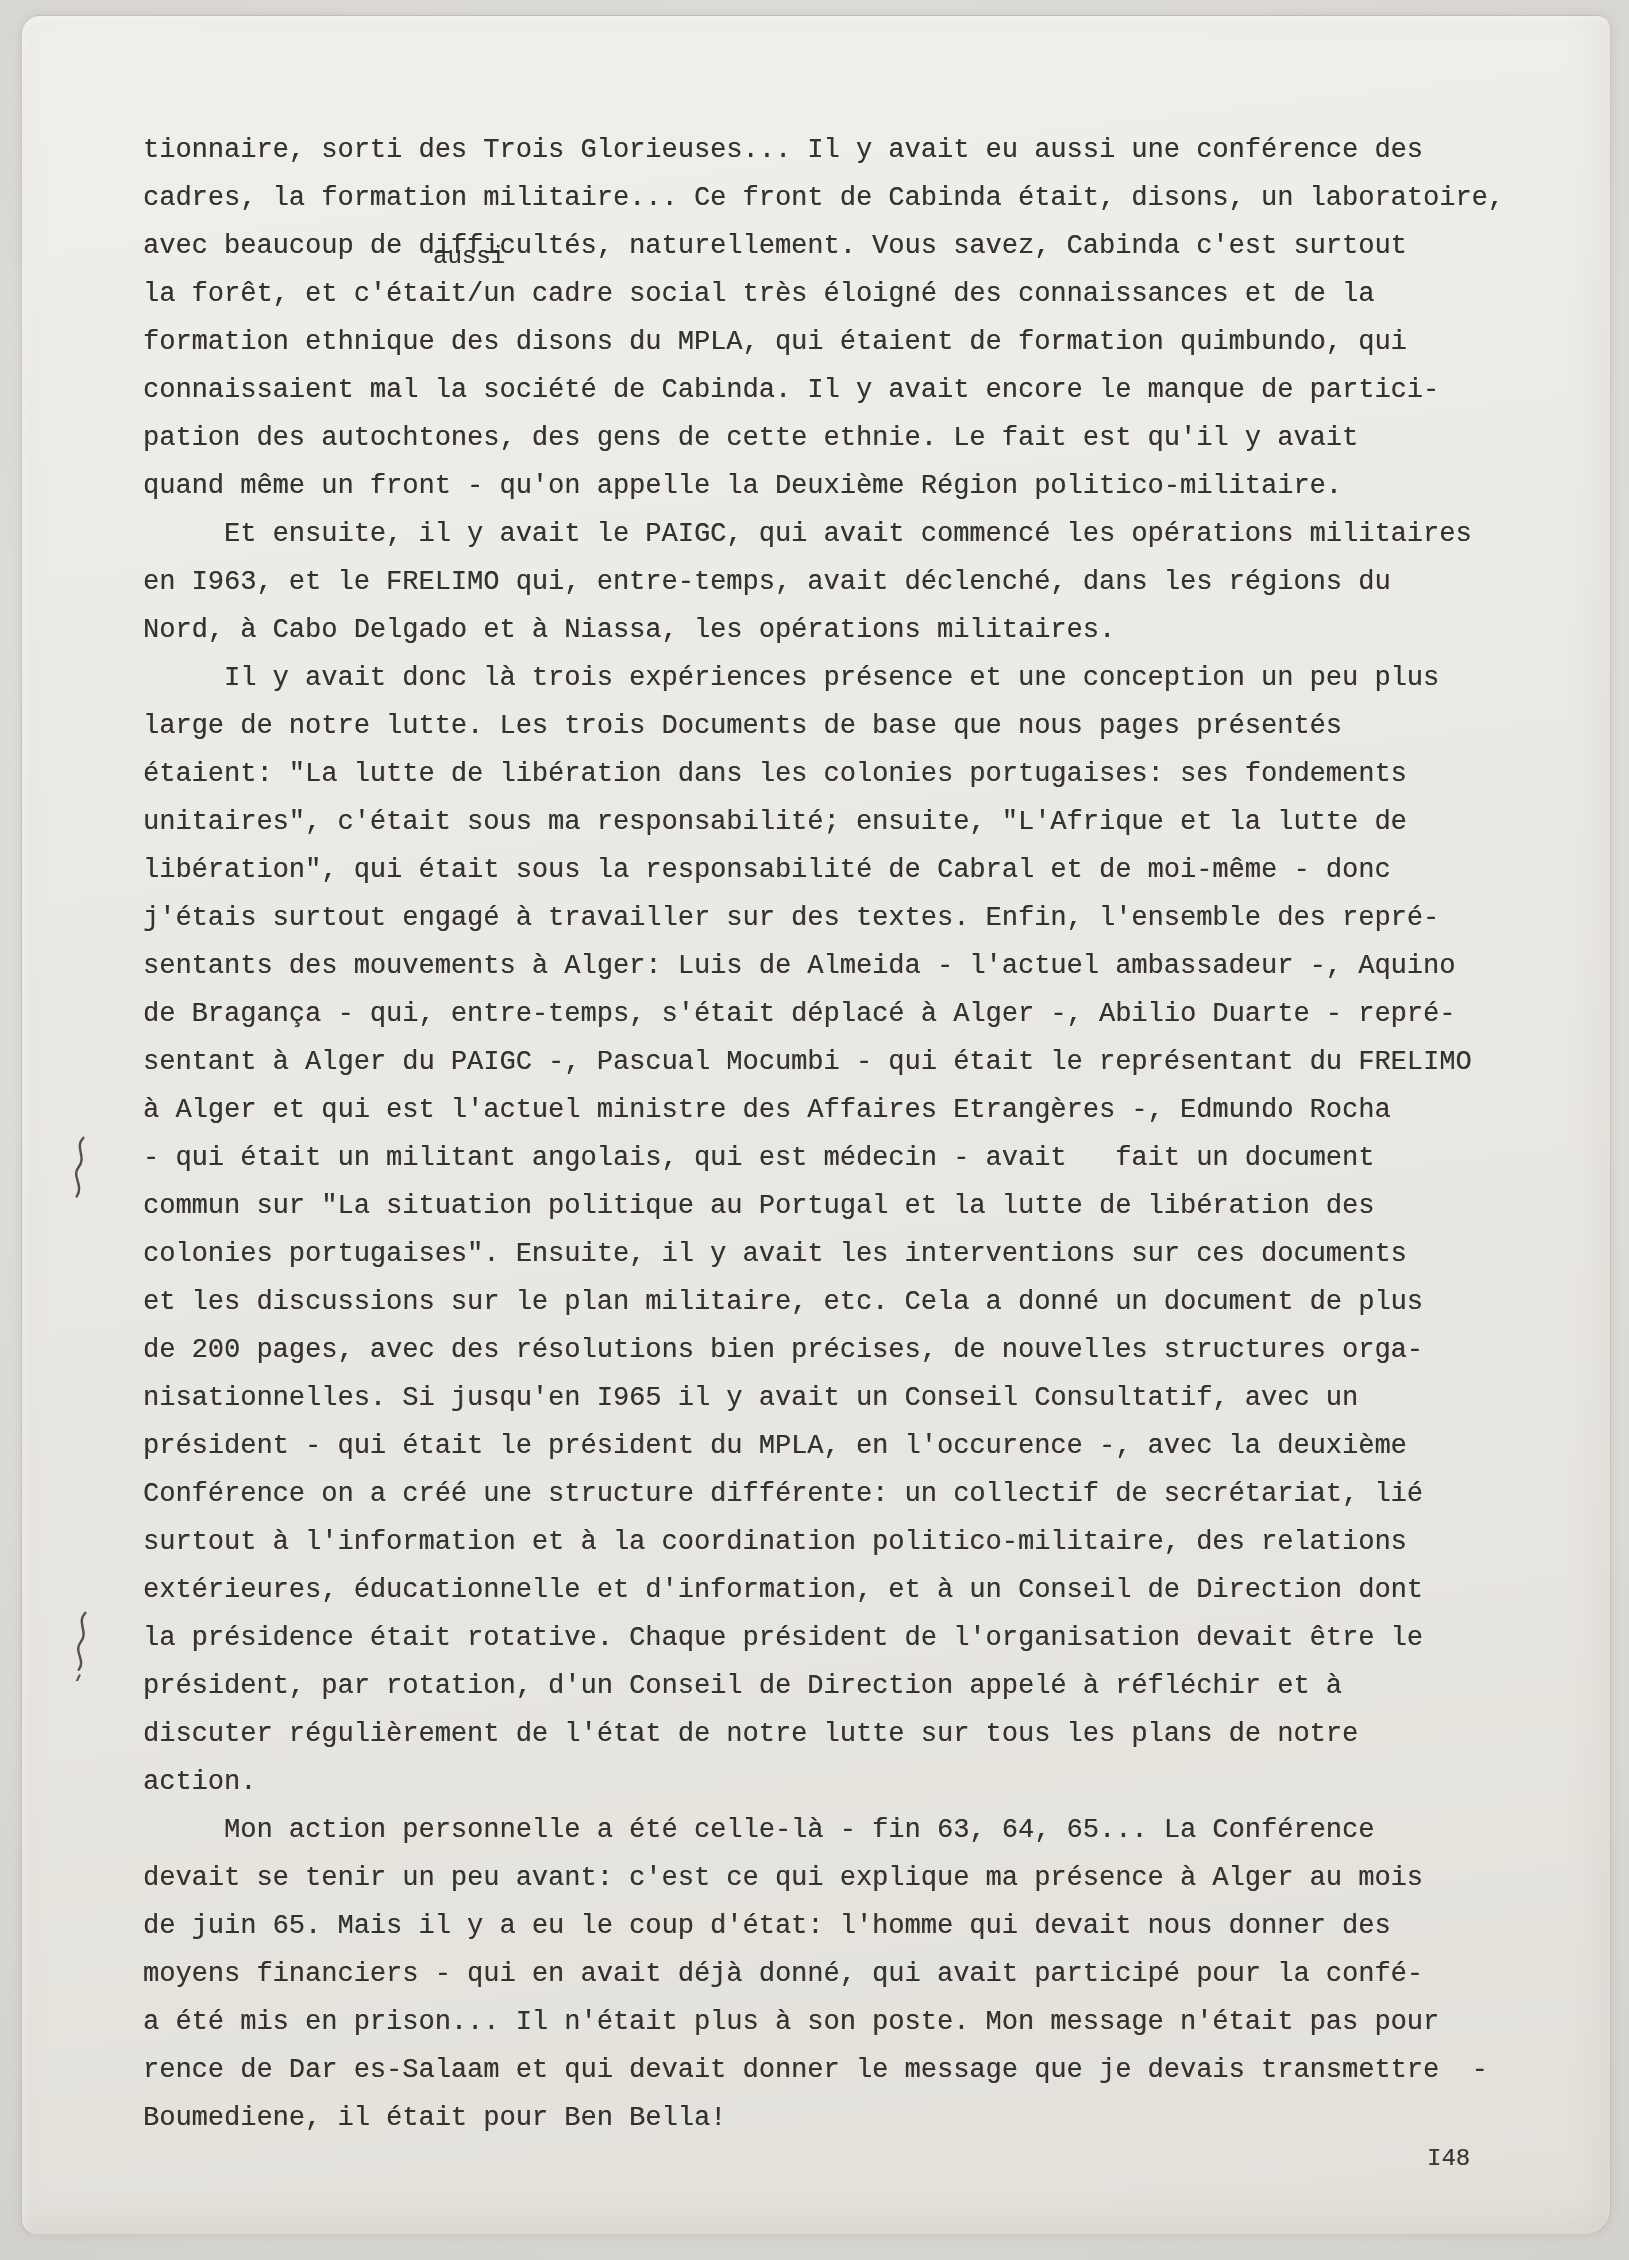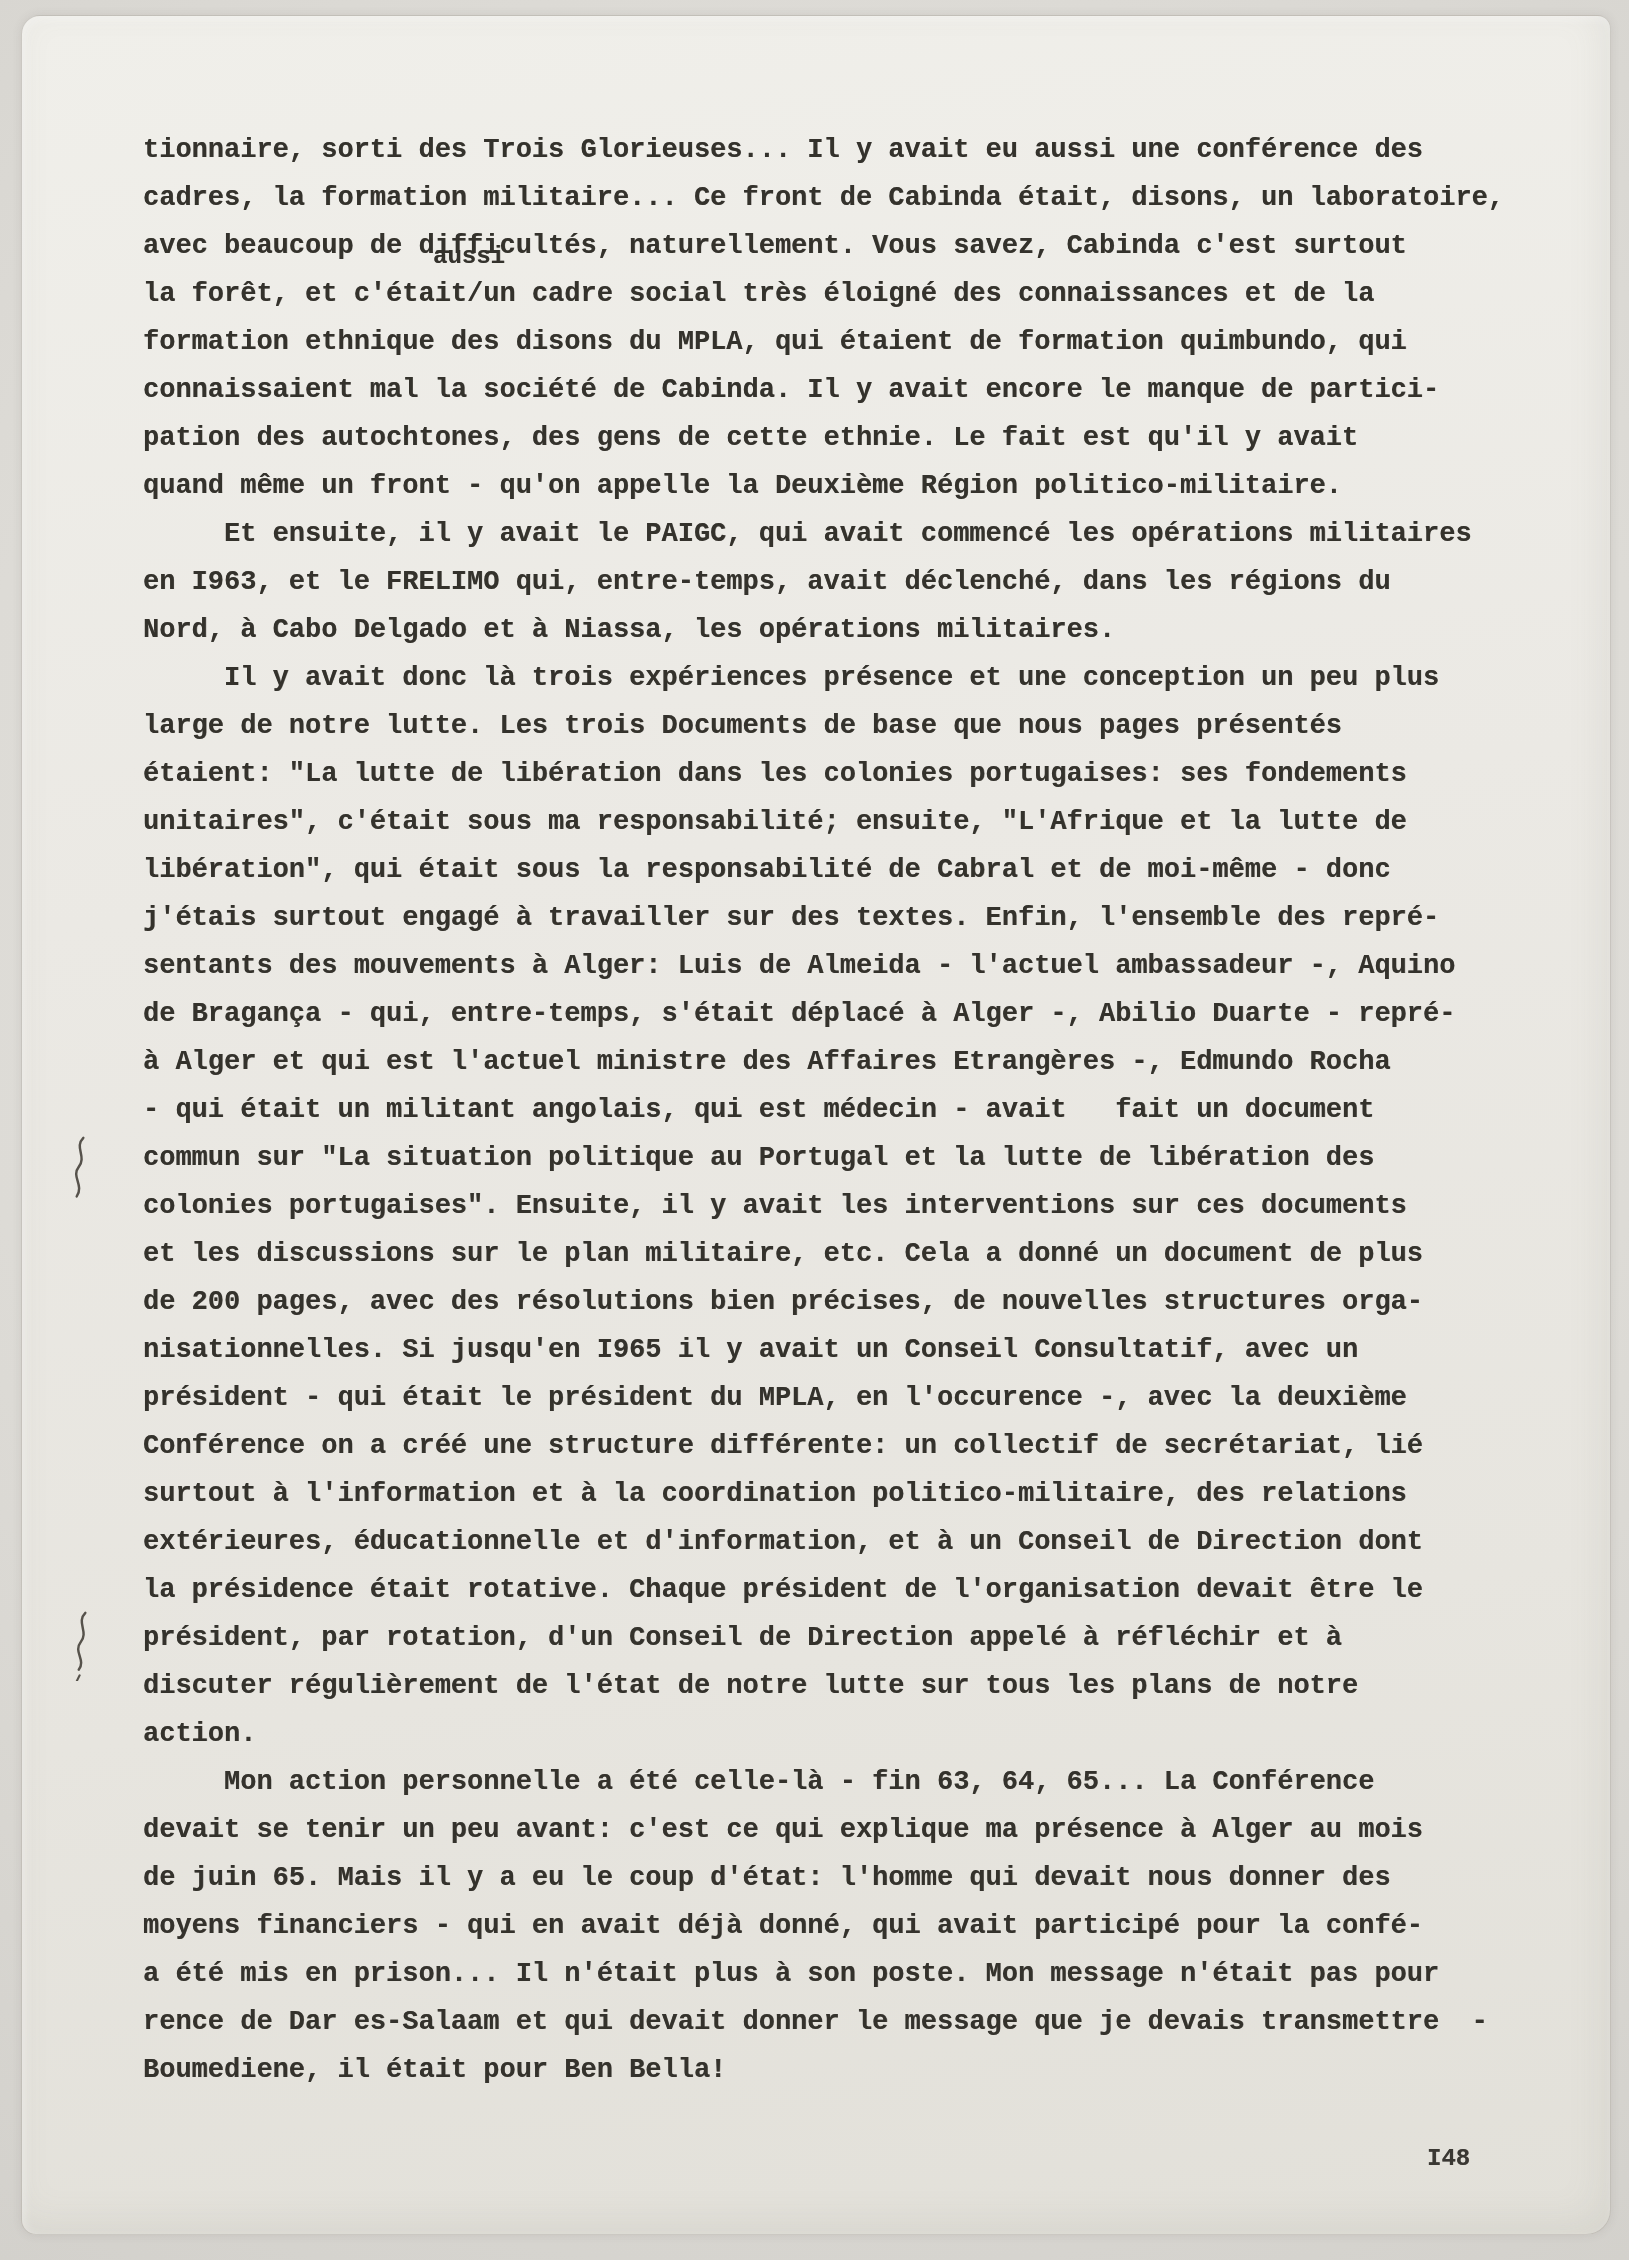--- a/index.html
+++ b/index.html
@@ -10,21 +10,20 @@
     width: 1629px;
     height: 2261px;
     position: relative;
     background: radial-gradient(circle at 50% 40%, #e3e1dd 0%, #dddbd6 55%, #d3d1cc 100%);
     font-family: "Liberation Mono", "DejaVu Sans Mono", monospace;
     overflow: hidden;
   }
   .scan {
     position: absolute;
     inset: 0;
-    font-weight: bold;
   }
   .paper {
     position: absolute;
     left: 21px;
     top: 15px;
     width: 1588px;
     height: 2218px;
     border-radius: 19px 13.3px 25px 15px;
     background: linear-gradient(173deg, #f0efea 0%, #ebe9e4 38%, #e7e5df 72%, #e2e0d9 100%);
     border: 1px solid rgba(120, 114, 105, 0.30);
@@ -92,20 +91,21 @@
       <div class="line">en I963, et le FRELIMO qui, entre-temps, avait déclenché, dans les régions du</div>
       <div class="line">Nord, à Cabo Delgado et à Niassa, les opérations militaires.</div>
       <div class="line">     Il y avait donc là trois expériences présence et une conception un peu plus</div>
       <div class="line">large de notre lutte. Les trois Documents de base que nous pages présentés</div>
       <div class="line">étaient: "La lutte de libération dans les colonies portugaises: ses fondements</div>
       <div class="line">unitaires", c'était sous ma responsabilité; ensuite, "L'Afrique et la lutte de</div>
       <div class="line">libération", qui était sous la responsabilité de Cabral et de moi-même - donc</div>
       <div class="line">j'étais surtout engagé à travailler sur des textes. Enfin, l'ensemble des repré-</div>
       <div class="line">sentants des mouvements à Alger: Luis de Almeida - l'actuel ambassadeur -, Aquino</div>
       <div class="line">de Bragança - qui, entre-temps, s'était déplacé à Alger -, Abilio Duarte - repré-</div>
+      <div class="line">sentant à Alger du PAIGC -, Pascual Mocumbi - qui était le représentant du FRELIMO</div>
       <div class="line">à Alger et qui est l'actuel ministre des Affaires Etrangères -, Edmundo Rocha</div>
       <div class="line">- qui était un militant angolais, qui est médecin - avait   fait un document</div>
       <div class="line">commun sur "La situation politique au Portugal et la lutte de libération des</div>
       <div class="line">colonies portugaises". Ensuite, il y avait les interventions sur ces documents</div>
       <div class="line">et les discussions sur le plan militaire, etc. Cela a donné un document de plus</div>
       <div class="line">de 200 pages, avec des résolutions bien précises, de nouvelles structures orga-</div>
       <div class="line">nisationnelles. Si jusqu'en I965 il y avait un Conseil Consultatif, avec un</div>
       <div class="line">président - qui était le président du MPLA, en l'occurence -, avec la deuxième</div>
       <div class="line">Conférence on a créé une structure différente: un collectif de secrétariat, lié</div>
       <div class="line">surtout à l'information et à la coordination politico-militaire, des relations</div>

